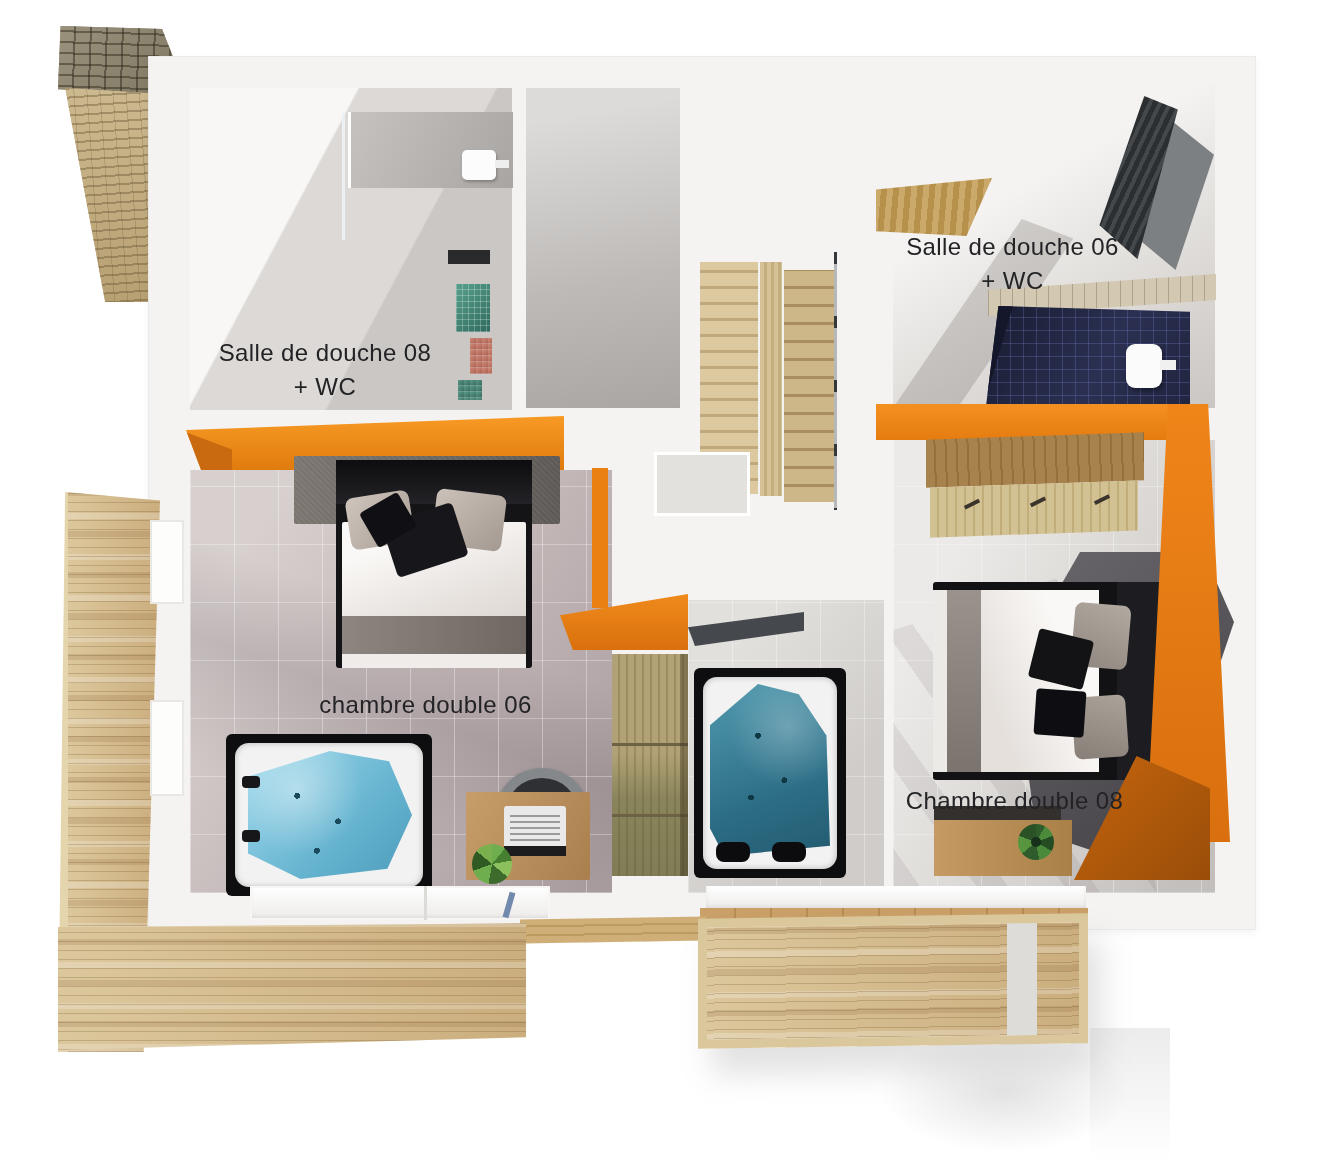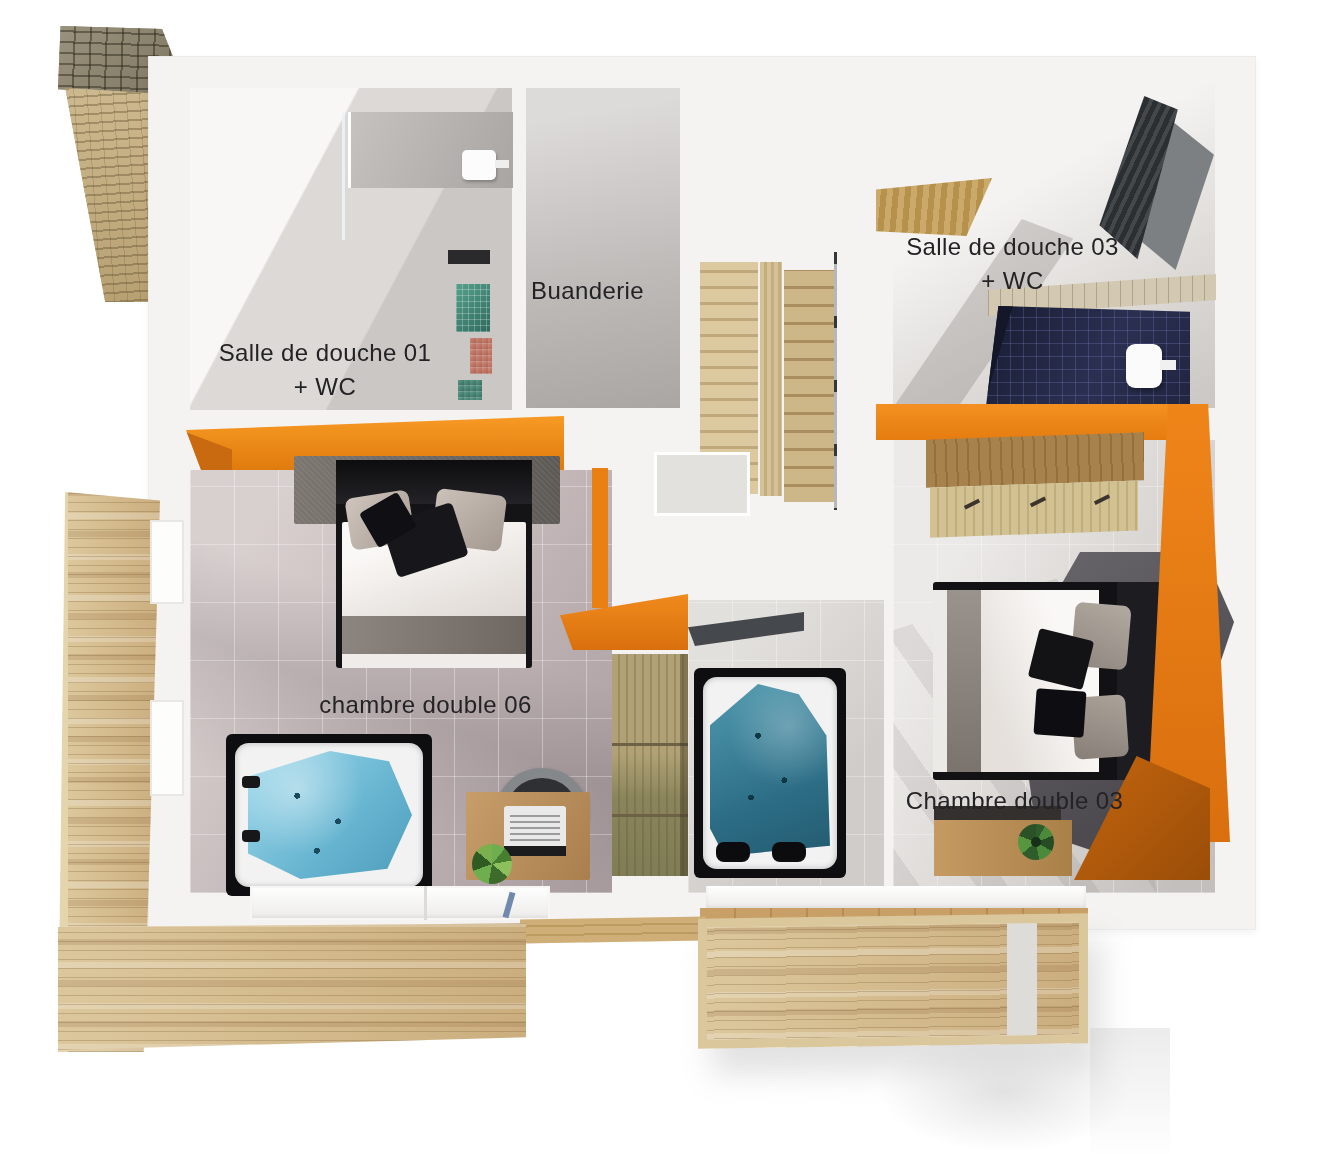--- a/index.html
+++ b/index.html
@@ -388,30 +388,27 @@
   <div class="abs plank-v" id="deck-left"></div>
   <div class="abs plank-v" id="deck-bottom"></div>
   <div class="abs plank-v" id="deck-balcony"></div>
   <div class="abs" id="balcony-shadow"></div>
   <div class="abs" id="wall-shadow-right"></div>
 
   <div class="abs wall-slot" id="slot1"></div>
   <div class="abs wall-slot" id="slot2"></div>
 
   <div class="label" id="lbl-bath1">
-    <span>Salle de douche 01</span><br>
+    <span>Salle de douche 08</span><br>
     <span>+ WC</span>
   </div>
-  <div class="label" id="lbl-buanderie">
-    <span>Buanderie</span>
-  </div>
   <div class="label" id="lbl-bath2">
-    <span>Salle de douche 03</span><br>
+    <span>Salle de douche 06</span><br>
     <span>+ WC</span>
   </div>
   <div class="label" id="lbl-ch1">
     <span>chambre double 06</span>
   </div>
   <div class="label" id="lbl-ch2">
-    <span>Chambre double 03</span>
+    <span>Chambre double 08</span>
   </div>
 
 </div>
 
 </body></html>

